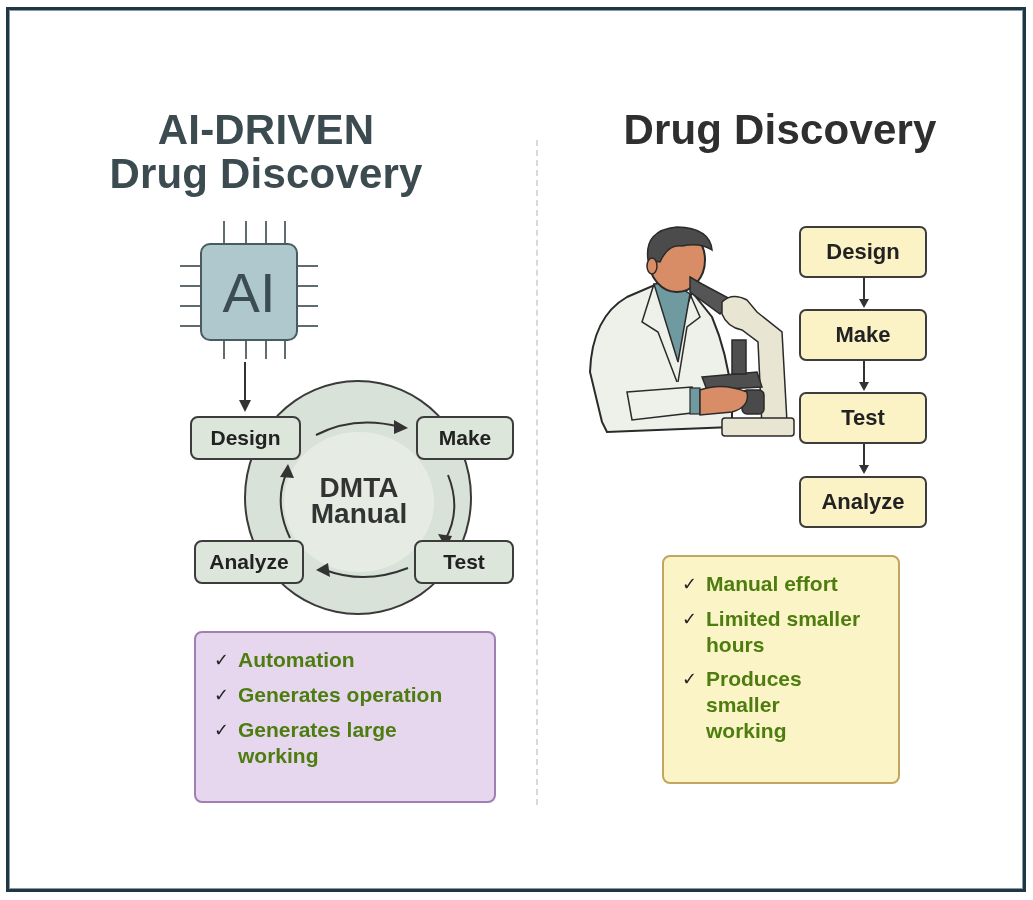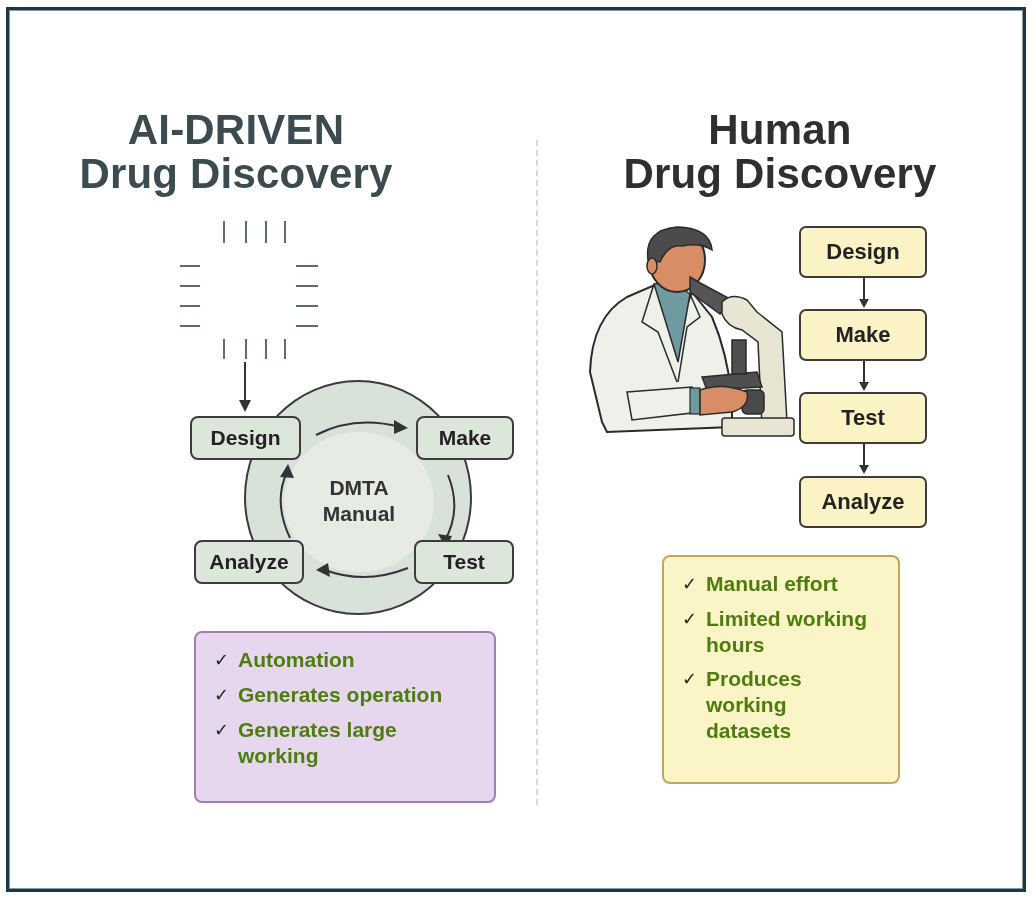--- a/index.html
+++ b/index.html
@@ -4,41 +4,41 @@
 <style>
   html, body { margin: 0; padding: 0; background: #ffffff; }
   body { width: 1033px; height: 900px; position: relative; overflow: hidden;
          font-family: "Liberation Sans", "DejaVu Sans", sans-serif; }
   .frame { position: absolute; left: 6px; top: 7px; width: 1014px; height: 879px;
            border: 3px solid #1f3645; box-shadow: 0 0 0 1px #8a9aa5 inset; background: #fff; }
   .divider { position: absolute; left: 536px; top: 140px; height: 665px; width: 0;
              border-left: 2px dashed #d9d9d9; }
   .title { position: absolute; text-align: center; font-weight: bold; font-size: 42px;
            line-height: 44px; color: #3b4a4f; letter-spacing: 0.2px; }
-  .title.left { left: 26px; width: 420px; top: 108px; color: #3c4b4f; }
+  .title.left { left: 56px; width: 420px; top: 108px; color: #3c4b4f; }
   .title.right { left: 570px; width: 420px; top: 108px; color: #2f2f2f; }
   .title span { display: block; }
 
   
   .chip-wrap { position: absolute; left: 178px; top: 215px; width: 150px; height: 150px; }
   .chip { position: absolute; left: 22px; top: 28px; width: 94px; height: 94px;
           background: #aec8cd; border: 2px solid #4a5b5f; border-radius: 10px;
           display: flex; align-items: center; justify-content: center;
           font-size: 56px; color: #3b4d52; }
   .pin { position: absolute; background: #5f6d70; }
   .arrow-down { position: absolute; }
 
   
   .cycle { position: absolute; left: 190px; top: 380px; width: 330px; height: 240px; }
   .ring { position: absolute; left: 54px; top: 0; width: 228px; height: 235px; border-radius: 50%;
           background: #d9e2d8; border: 2px solid #3a3a3a; box-sizing: border-box; }
   .ring-inner { position: absolute; left: 94px; top: 52px; width: 150px; height: 140px; border-radius: 50%;
                 background: #e6ece3; }
   .dmta { position: absolute; left: 104px; top: 95px; width: 130px; text-align: center;
-          font-weight: bold; font-size: 21px; line-height: 26px; color: #333; }
+          font-weight: bold; font-size: 28px; line-height: 26px; color: #333; }
   .step { position: absolute; background: #dde6db; border: 2px solid #3c3c3c; border-radius: 8px;
           font-weight: bold; font-size: 21px; color: #222; display: flex; align-items: center;
           justify-content: center; box-sizing: border-box; }
 
   
   .box { position: absolute; border-radius: 8px; box-sizing: border-box; padding: 14px 0 0 18px; }
   .box.purple { left: 194px; top: 631px; width: 302px; height: 172px; background: #e6d7ef; border: 2px solid #a27fb3; }
   .box.yellow { left: 662px; top: 555px; width: 238px; height: 229px; background: #fbf4c6; border: 2px solid #c2a55f; }
   .item { display: flex; align-items: flex-start; margin-bottom: 8px; }
   .check { width: 24px; font-size: 18px; color: #222; line-height: 27px; flex: none; }
@@ -75,20 +75,21 @@
 
   <div class="pin" style="left:2px;top:50px;width:20px;height:2px"></div>
   <div class="pin" style="left:2px;top:70px;width:20px;height:2px"></div>
   <div class="pin" style="left:2px;top:90px;width:20px;height:2px"></div>
   <div class="pin" style="left:2px;top:110px;width:20px;height:2px"></div>
 
   <div class="pin" style="left:118px;top:50px;width:22px;height:2px"></div>
   <div class="pin" style="left:118px;top:70px;width:22px;height:2px"></div>
   <div class="pin" style="left:118px;top:90px;width:22px;height:2px"></div>
   <div class="pin" style="left:118px;top:110px;width:22px;height:2px"></div>
+  <div class="chip">AI</div>
 </div>
 
 <svg class="arrow-down" style="left:238px;top:360px" width="14" height="55">
   <line x1="7" y1="2" x2="7" y2="44" stroke="#333" stroke-width="2"></line>
   <polygon points="1,40 13,40 7,52" fill="#333"></polygon>
 </svg>
 
 <div class="cycle">
   <div class="ring"></div>
   <div class="ring-inner"></div>
@@ -125,21 +126,20 @@
     <span class="check">✓</span>
     <span class="item-text">Generates operation</span>
   </div>
   <div class="item">
     <span class="check">✓</span>
     <span class="item-text" style="width:190px">Generates large working</span>
   </div>
 </div>
 
 <div class="title right">
-  <span>Human</span>
   <span>Drug Discovery</span>
 </div>
 
 <svg class="scientist" viewBox="0 0 215 225">
 
   <path d="M20 200 L8 150 Q10 95 45 75 L75 62 L95 110 L110 70 L130 95 Q145 130 150 175 L150 205 L25 210 Z" fill="#eef0ea" stroke="#2a2a2a" stroke-width="2"></path>
 
   <path d="M72 62 L90 60 L108 72 L96 140 Z" fill="#6f9aa0" stroke="#2a2a2a" stroke-width="1.5"></path>
 
   <path d="M72 62 L60 100 L76 110 L95 160" fill="none" stroke="#2a2a2a" stroke-width="1.5"></path>
@@ -186,19 +186,19 @@
 </svg>
 <div class="hstep" style="top:476px">Analyze</div>
 
 <div class="box yellow">
   <div class="item">
     <span class="check">✓</span>
     <span class="item-text">Manual effort</span>
   </div>
   <div class="item">
     <span class="check">✓</span>
-    <span class="item-text" style="width:180px">Limited working hours</span>
-  </div>
-  <div class="item">
-    <span class="check">✓</span>
-    <span class="item-text" style="width:110px">Produces working datasets</span>
+    <span class="item-text" style="width:180px">Limited smaller hours</span>
+  </div>
+  <div class="item">
+    <span class="check">✓</span>
+    <span class="item-text" style="width:110px">Produces smaller working</span>
   </div>
 </div>
 
 </body></html>

